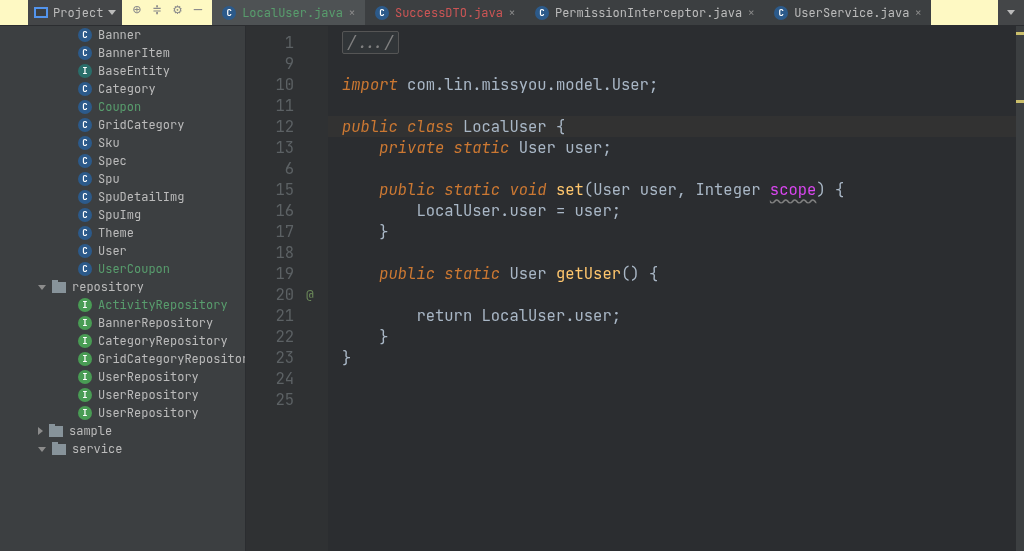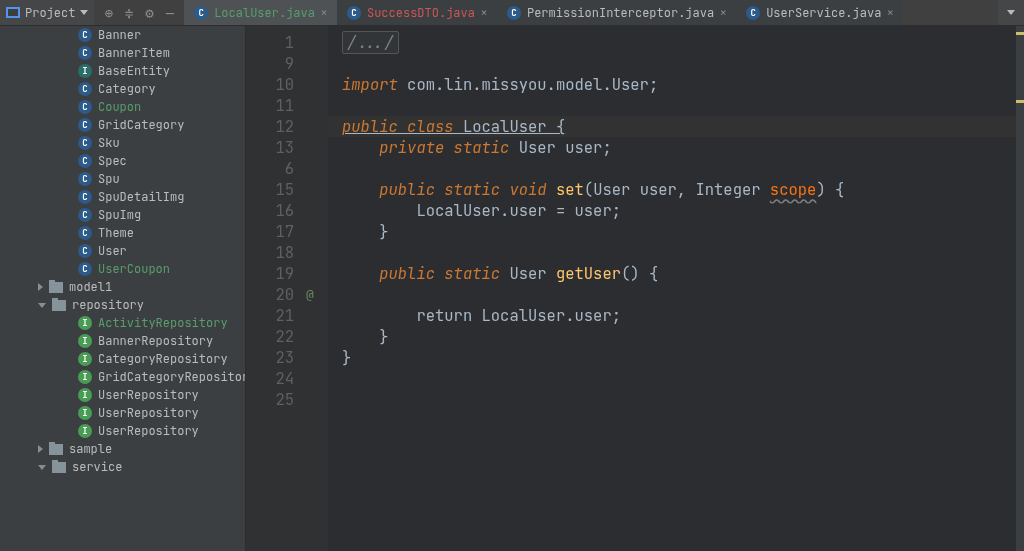--- a/index.html
+++ b/index.html
@@ -8,24 +8,25 @@
     height: 551px;
     background: #2B2D30;
     font-family: "JetBrains Mono", Consolas, monospace;
     color: #A9B7C6;
     overflow: hidden;
     display: flex;
     flex-direction: column;
   }
   .top-bar {
     height: 26px;
-    background: #404040;
+    background: #fef9c3;
     display: flex;
-    align-items: center;
+    align-items: flex-start;
     border-bottom: 1px solid #2B2D30;
+    padding-left: 28px;
   }
   .project-btn {
     display: flex;
     align-items: center;
     gap: 5px;
     padding: 0 6px;
     background: #444648;
     height: 100%;
     font-size: 12px;
     color: #BBBBBB;
@@ -122,25 +123,25 @@
     flex:1;
     padding:6px 0 0 14px;
     position:relative;
   }
   .right-edge {
     position:absolute; top:0; right:0; bottom:0; width:8px;
     background:#3C3F41;
   }
   .right-edge .mark { position:absolute; left:0; width:8px; height:3px; background:#CBBF6B; }
   .line { height:21px; white-space:pre; }
-  .line.hl { background:#323232; margin-left:-14px; padding-left:14px;text-decoration:underline; }
+  .line.hl { background:#323232; margin-left:-14px; padding-left:14px; }
   .fold { background:#313538; padding:0 4px; border:1px solid #555; border-radius:2px; font-style:italic; color:#808080;}
   .kw { color:#CC7832; font-style:italic; }
   .fn { color:#FFC66D; }
-  .unused { color:#f97316; text-decoration: underline wavy #808080; text-underline-offset:3px; }
+  .unused { color:#d946ef; text-decoration: underline wavy #808080; text-underline-offset:3px; }
 </style>
 </head>
 <body>
 
 <div class="top-bar">
   <div class="project-btn">
     <span class="proj-icon"></span>
     <span>Project</span>
     <span class="tri-down"></span>
   </div>
@@ -227,25 +228,20 @@
         <span class="class-icon c-blue">C</span>
         <span class="file-label ">Theme</span>
       </div>
       <div class="tree-item" style="--ind: 78px;">
         <span class="class-icon c-blue">C</span>
         <span class="file-label ">User</span>
       </div>
       <div class="tree-item" style="--ind: 78px;">
         <span class="class-icon c-blue">C</span>
         <span class="file-label green">UserCoupon</span>
-      </div>
-      <div class="tree-item" style="--ind: 38px;">
-        <span class="arrow right"></span>
-        <span class="folder-icon"></span>
-        <span class="file-label ">model1</span>
       </div>
       <div class="tree-item" style="--ind: 38px;">
         <span class="arrow down"></span>
         <span class="folder-icon"></span>
         <span class="file-label ">repository</span>
       </div>
       <div class="tree-item" style="--ind: 78px;">
         <span class="class-icon c-green">I</span>
         <span class="file-label green">ActivityRepository</span>
       </div>

